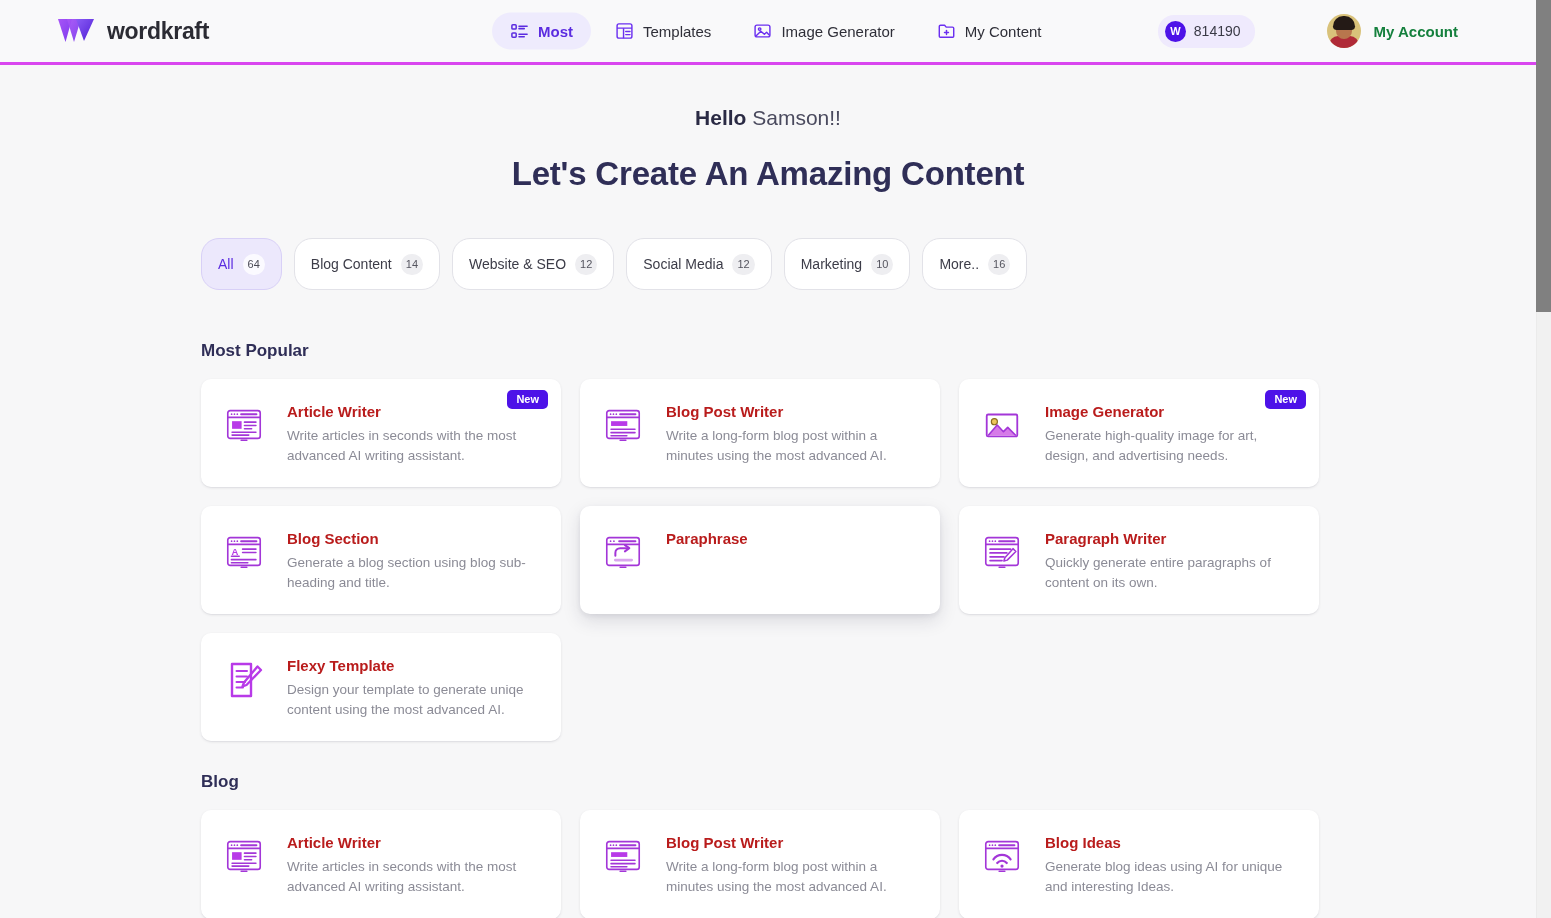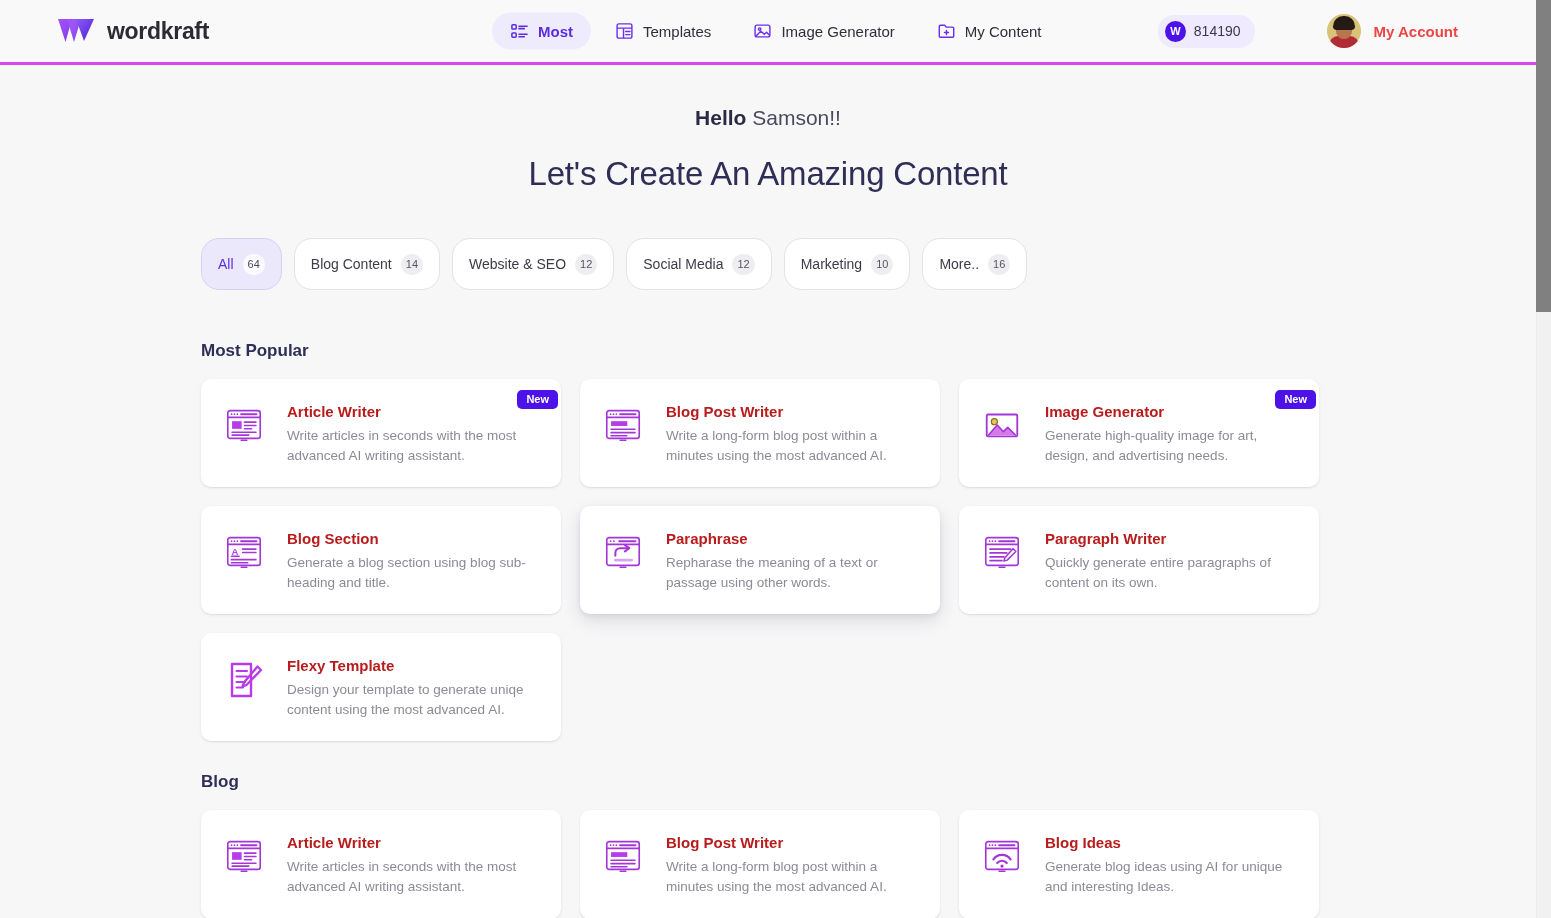--- a/index.html
+++ b/index.html
@@ -109,30 +109,30 @@
     width: 16px; height: 17px;
     background: #b8764d;
     border-radius: 8px 8px 9px 9px;
   }
   .avatar .shirt {
     position: absolute; left: 2px; bottom: 0;
     width: 30px; height: 12px;
     background: #b02a37;
     border-radius: 9px 9px 0 0;
   }
-  .account-label { font-size: 15px; font-weight: bold; color: #ef4444; }
+  .account-label { font-size: 15px; font-weight: bold; color: #15803d; }
 
   
   .hero { text-align: center; padding-top: 41px; }
   .greeting { font-size: 21px; color: #3b3b4f; }
   .greeting b { color: #2a2a44; font-weight: bold; }
   .greeting span { color: #4a4a5e; font-weight: normal; }
   .headline {
     margin-top: 25px;
-    font-size: 33px; font-weight: normal;
+    font-size: 33px; font-weight: bold;
     color: #2f2e57;
     letter-spacing: -0.2px;
   }
 
   
   .filters {
     display: flex; align-items: center; gap: 12px;
     margin: 45px 0 0 201px;
   }
   .pill {
@@ -191,21 +191,21 @@
   .card-body { padding-top: 2px; }
   .card-title {
     font-size: 15px; font-weight: bold; color: #b91c1c;
     margin-bottom: 6px;
   }
   .card-desc {
     font-size: 13.5px; color: #8b8b96; line-height: 1.45;
     max-width: 250px;
   }
   .badge-new {
-    position: absolute; top: 11px; right: 3px;
+    position: absolute; top: 11px; right: 13px;
     background: #4d12e8;
     color: #ffffff;
     font-size: 11px; font-weight: bold;
     padding: 4px 9px;
     border-radius: 5px;
     line-height: 1;
   }
   .grid-spacer { visibility: hidden; }
 </style>
 </head>
@@ -442,21 +442,20 @@
             <circle cx="12.5" cy="10.7" r="0.9" fill="#a336d8" stroke="none"></circle>
             <line x1="18" y1="10.7" x2="35" y2="10.7" stroke-width="2.1" stroke-linecap="round"></line>
             <path d="M14 26 V23 a5 5 0 0 1 5 -5 h8" stroke-width="2.1" stroke-linecap="round"></path>
             <path d="M24 14.8 L28.6 18 L24 21.3" stroke-width="2.1" stroke-linecap="round" stroke-linejoin="round"></path>
             <line x1="14" y1="30.5" x2="31" y2="30.5" stroke-width="3" stroke-linecap="round" stroke="#d9a6ee"></line>
             <line x1="19" y1="38" x2="25" y2="38" stroke-width="1.6" stroke-linecap="round"></line>
           </svg>
         </span>
         <div class="card-body">
           <div class="card-title">Paraphrase</div>
-          <div class="card-desc">Repharase the meaning of a text or passage using other words.</div>
         </div>
       </div>
 
       <div class="card">
         <span class="card-icon">
           <svg width="42" height="42" viewBox="0 0 44 44" fill="none" stroke="#a336d8" stroke-width="1.7">
             <rect x="5" y="7" width="34" height="29" rx="2.5"></rect>
             <line x1="5" y1="14" x2="39" y2="14"></line>
             <circle cx="9" cy="10.7" r="0.9" fill="#a336d8" stroke="none"></circle>
             <circle cx="12" cy="10.7" r="0.9" fill="#a336d8" stroke="none"></circle>

